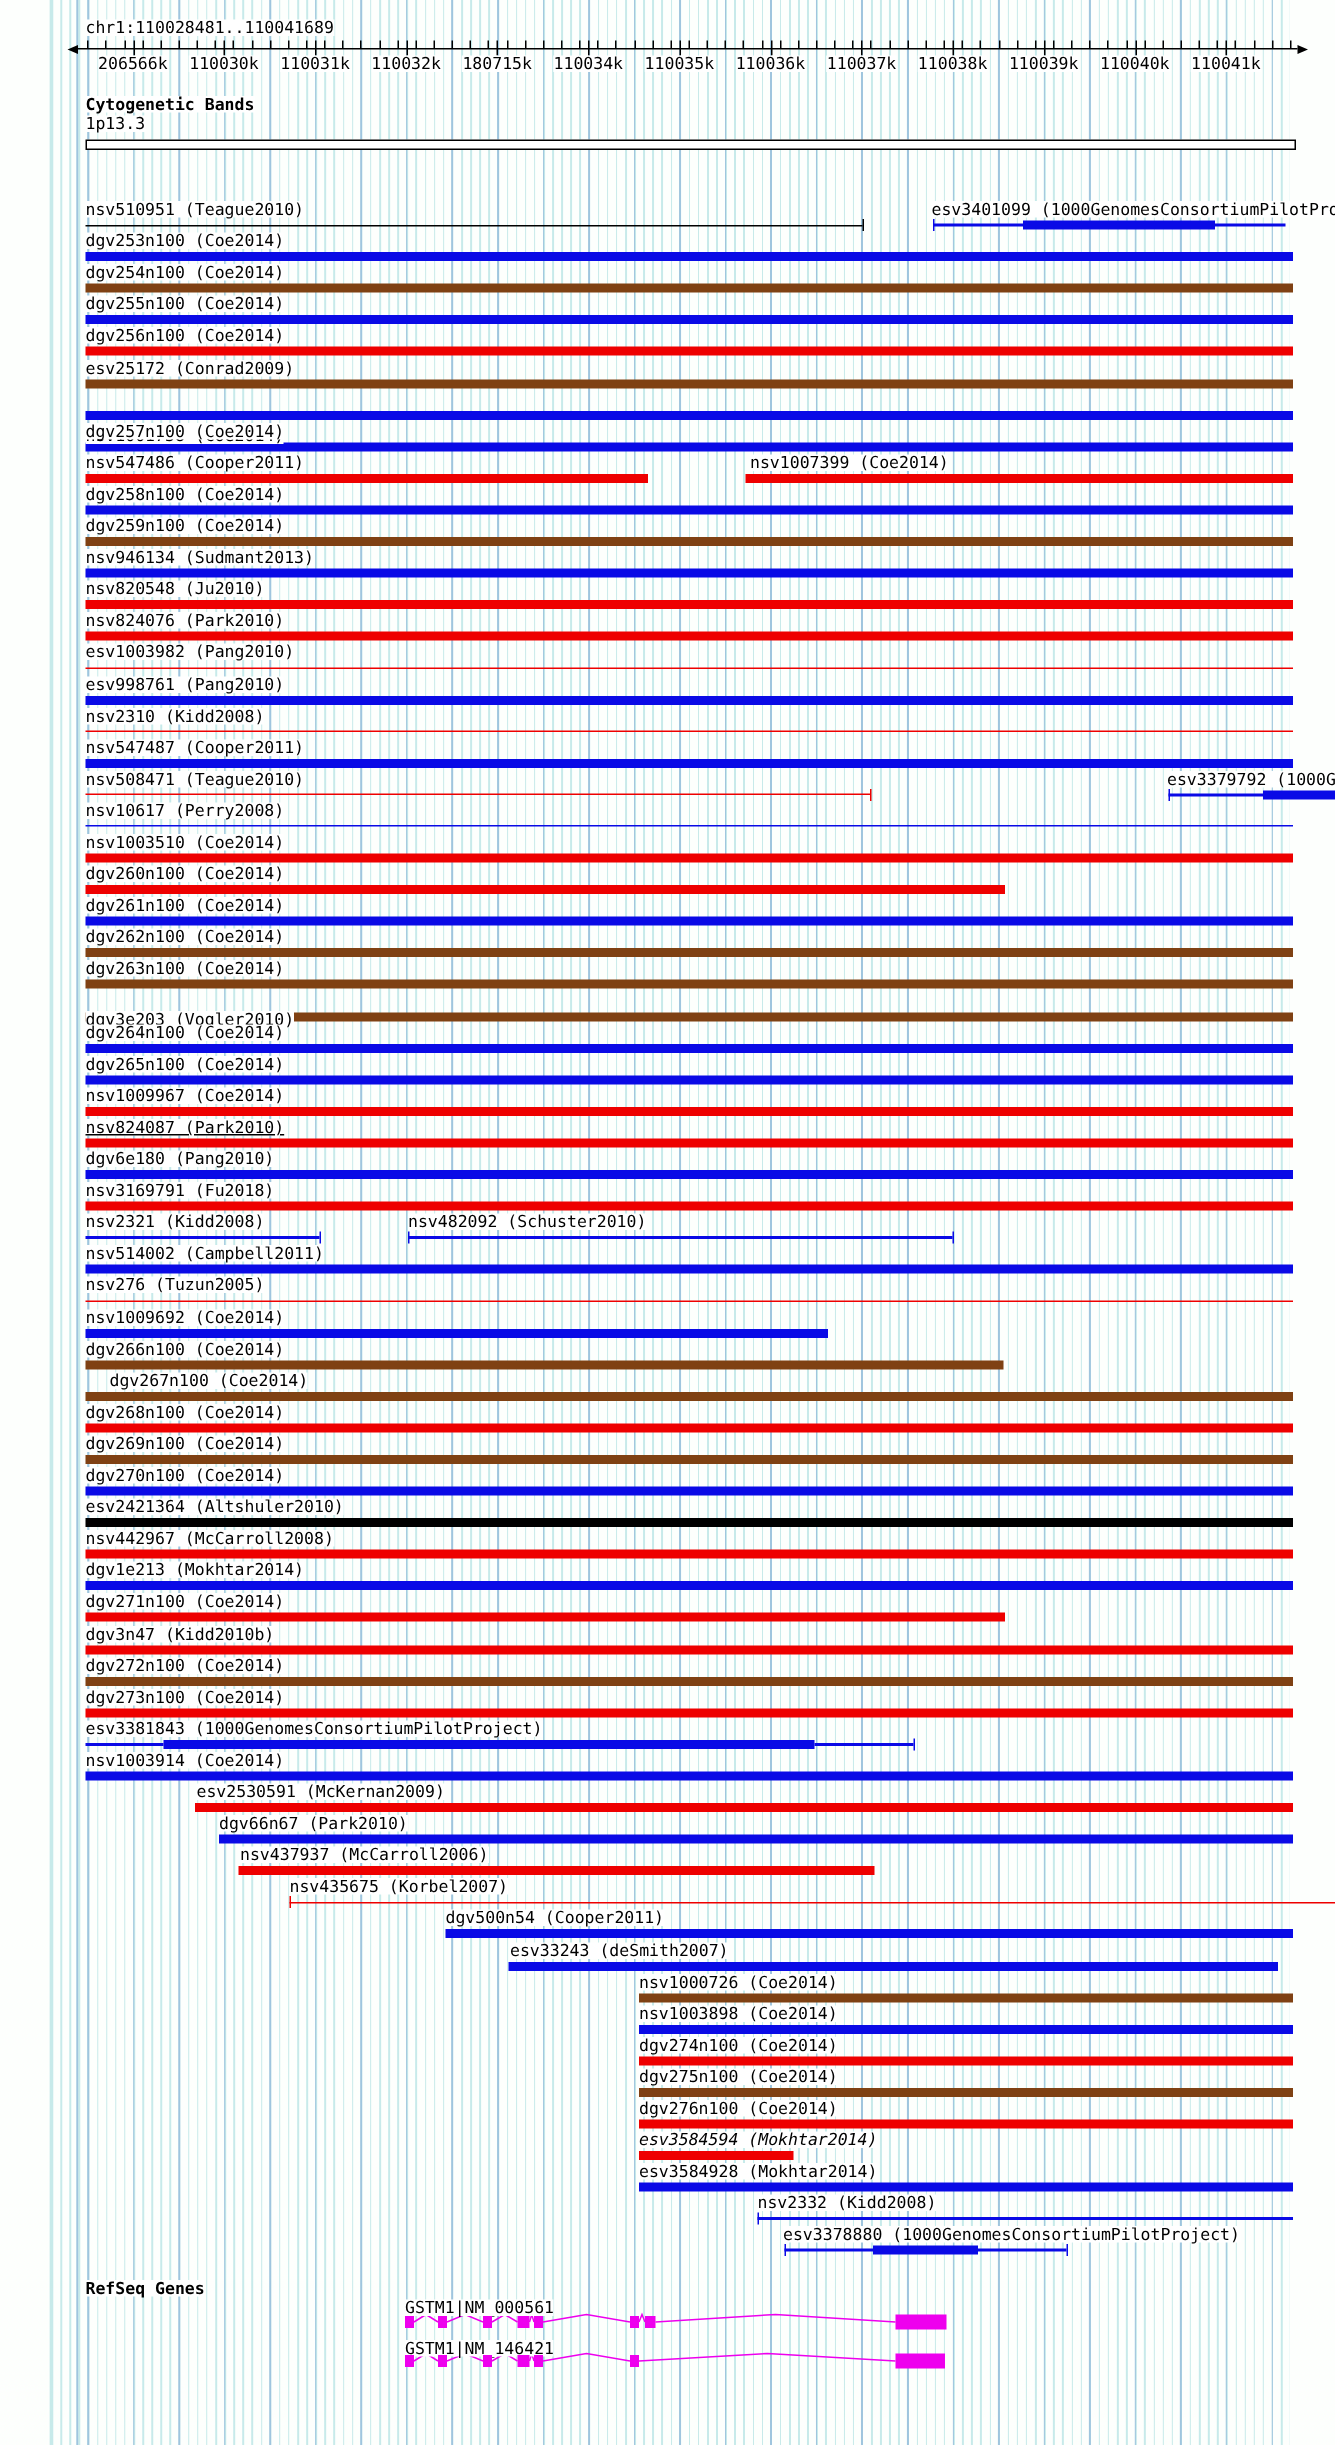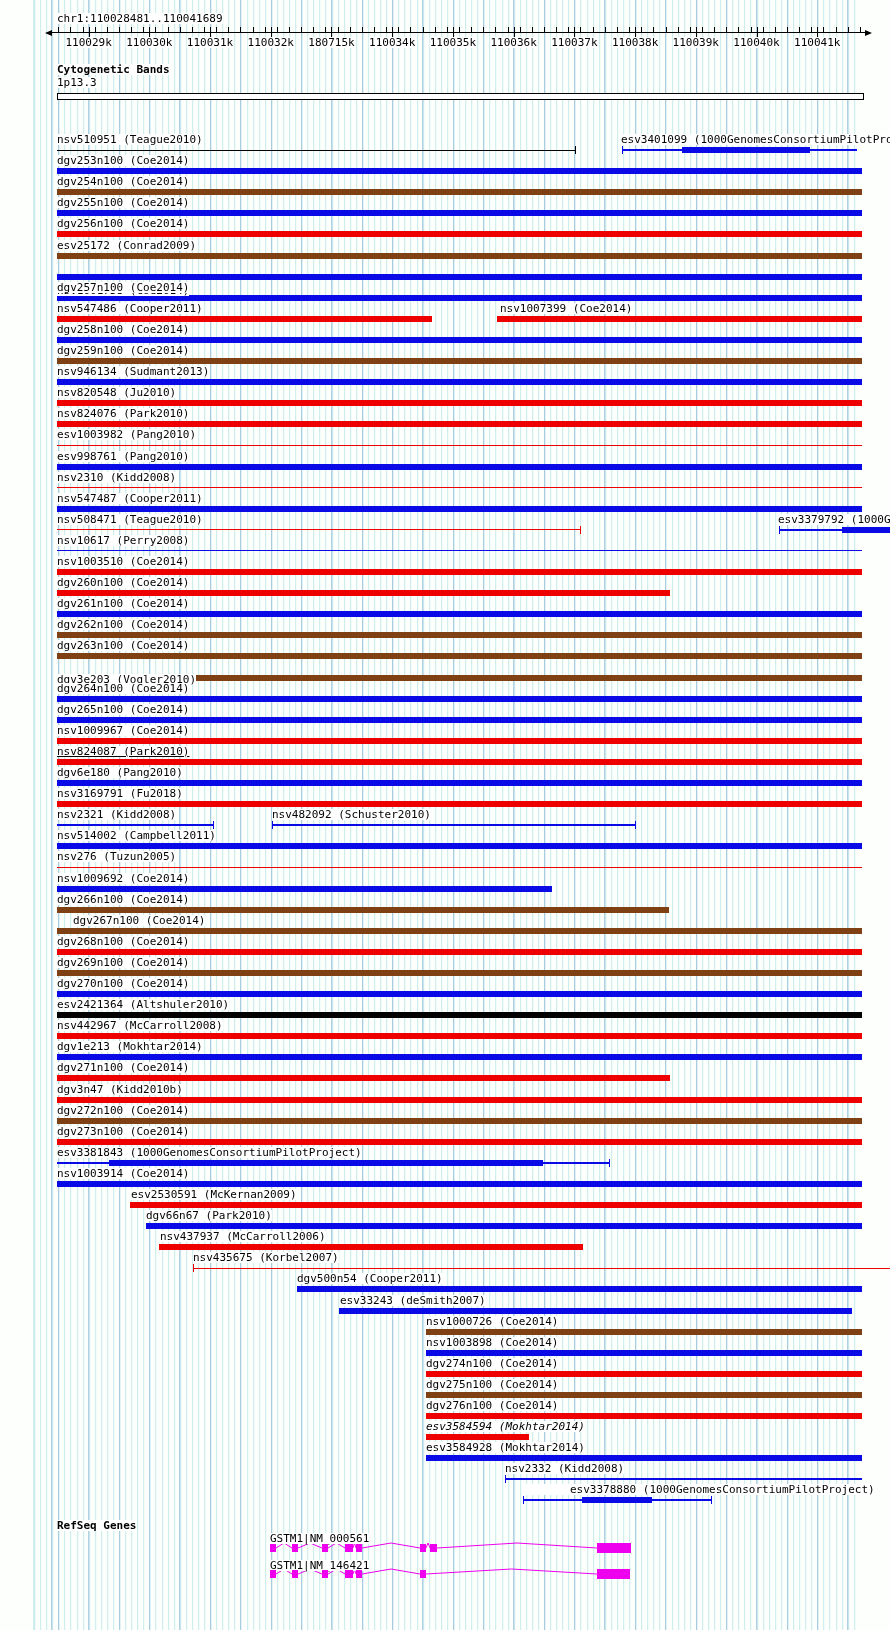--- a/index.html
+++ b/index.html
@@ -100,21 +100,21 @@
       <div class="rtick" style="left: 762.652px; top: 27px; height: 5px;"></div>
       <div class="rtick" style="left: 774.796px; top: 27px; height: 5px;"></div>
       <div class="rtick" style="left: 786.94px; top: 27px; height: 5px;"></div>
       <div class="rtick" style="left: 799.084px; top: 27px; height: 5px;"></div>
       <div class="rtick" style="left: 811.228px; top: 27px; height: 5px;"></div>
       <div class="rtick" style="left: 823.372px; top: 27px; height: 5px;"></div>
       <div class="rtick" style="left: 835.516px; top: 27px; height: 5px;"></div>
       <div class="rtick" style="left: 847.66px; top: 27px; height: 5px;"></div>
       <div class="rtick" style="left: 859.804px; top: 27px; height: 5px;"></div>
       <div class="rtick" style="left: 88.6px; top: 27px; height: 10px;"></div>
-      <div class="lbl" style="left: 88.6px; top: 37px; transform: translateX(-50%);">110029k</div>
+      <div class="lbl" style="left: 88.6px; top: 37px; transform: translateX(-50%);">206566k</div>
       <div class="rtick" style="left: 149.32px; top: 27px; height: 10px;"></div>
       <div class="lbl" style="left: 149.32px; top: 37px; transform: translateX(-50%);">110030k</div>
       <div class="rtick" style="left: 210.04px; top: 27px; height: 10px;"></div>
       <div class="lbl" style="left: 210.04px; top: 37px; transform: translateX(-50%);">110031k</div>
       <div class="rtick" style="left: 270.76px; top: 27px; height: 10px;"></div>
       <div class="lbl" style="left: 270.76px; top: 37px; transform: translateX(-50%);">110032k</div>
       <div class="rtick" style="left: 331.48px; top: 27px; height: 10px;"></div>
       <div class="lbl" style="left: 331.48px; top: 37px; transform: translateX(-50%);">180715k</div>
       <div class="rtick" style="left: 392.2px; top: 27px; height: 10px;"></div>
       <div class="lbl" style="left: 392.2px; top: 37px; transform: translateX(-50%);">110034k</div>
@@ -413,21 +413,21 @@
       <div>
         <div class="lbl" style="left: 426px; top: 1442.2px;">esv3584928 (Mokhtar2014)</div>
         <div class="seg" style="left: 426px; top: 1455.2px; width: 436px; height: 6px; background: rgb(10, 10, 230);"></div>
       </div>
       <div>
         <div class="lbl" style="left: 505px; top: 1463.3px;">nsv2332 (Kidd2008)</div>
         <div class="seg" style="left: 505px; top: 1478.3px; width: 357px; height: 2px; background: rgb(10, 10, 230);"></div>
         <div class="vtick" style="left: 505px; top: 1475.3px; background: rgb(10, 10, 230);"></div>
       </div>
       <div>
-        <div class="lbl" style="left: 522px; top: 1484.4px; padding-left: 48px;">esv3378880 (1000GenomesConsortiumPilotProject)</div>
+        <div class="lbl" style="left: 522px; top: 1484.4px;">esv3378880 (1000GenomesConsortiumPilotProject)</div>
         <div class="seg" style="left: 523px; top: 1499.4px; width: 59px; height: 2px; background: rgb(10, 10, 230);"></div>
         <div class="seg" style="left: 582px; top: 1497.4px; width: 70px; height: 6px; background: rgb(10, 10, 230);"></div>
         <div class="seg" style="left: 652px; top: 1499.4px; width: 59px; height: 2px; background: rgb(10, 10, 230);"></div>
         <div class="vtick" style="left: 523px; top: 1496.4px; background: rgb(10, 10, 230);"></div>
         <div class="vtick" style="left: 711px; top: 1496.4px; background: rgb(10, 10, 230);"></div>
       </div>
     </div>
 
   <div class="lbl hdr" id="refseq-title" style="left: 57px; top: 1520px;">RefSeq Genes</div>
   <div id="genes">

